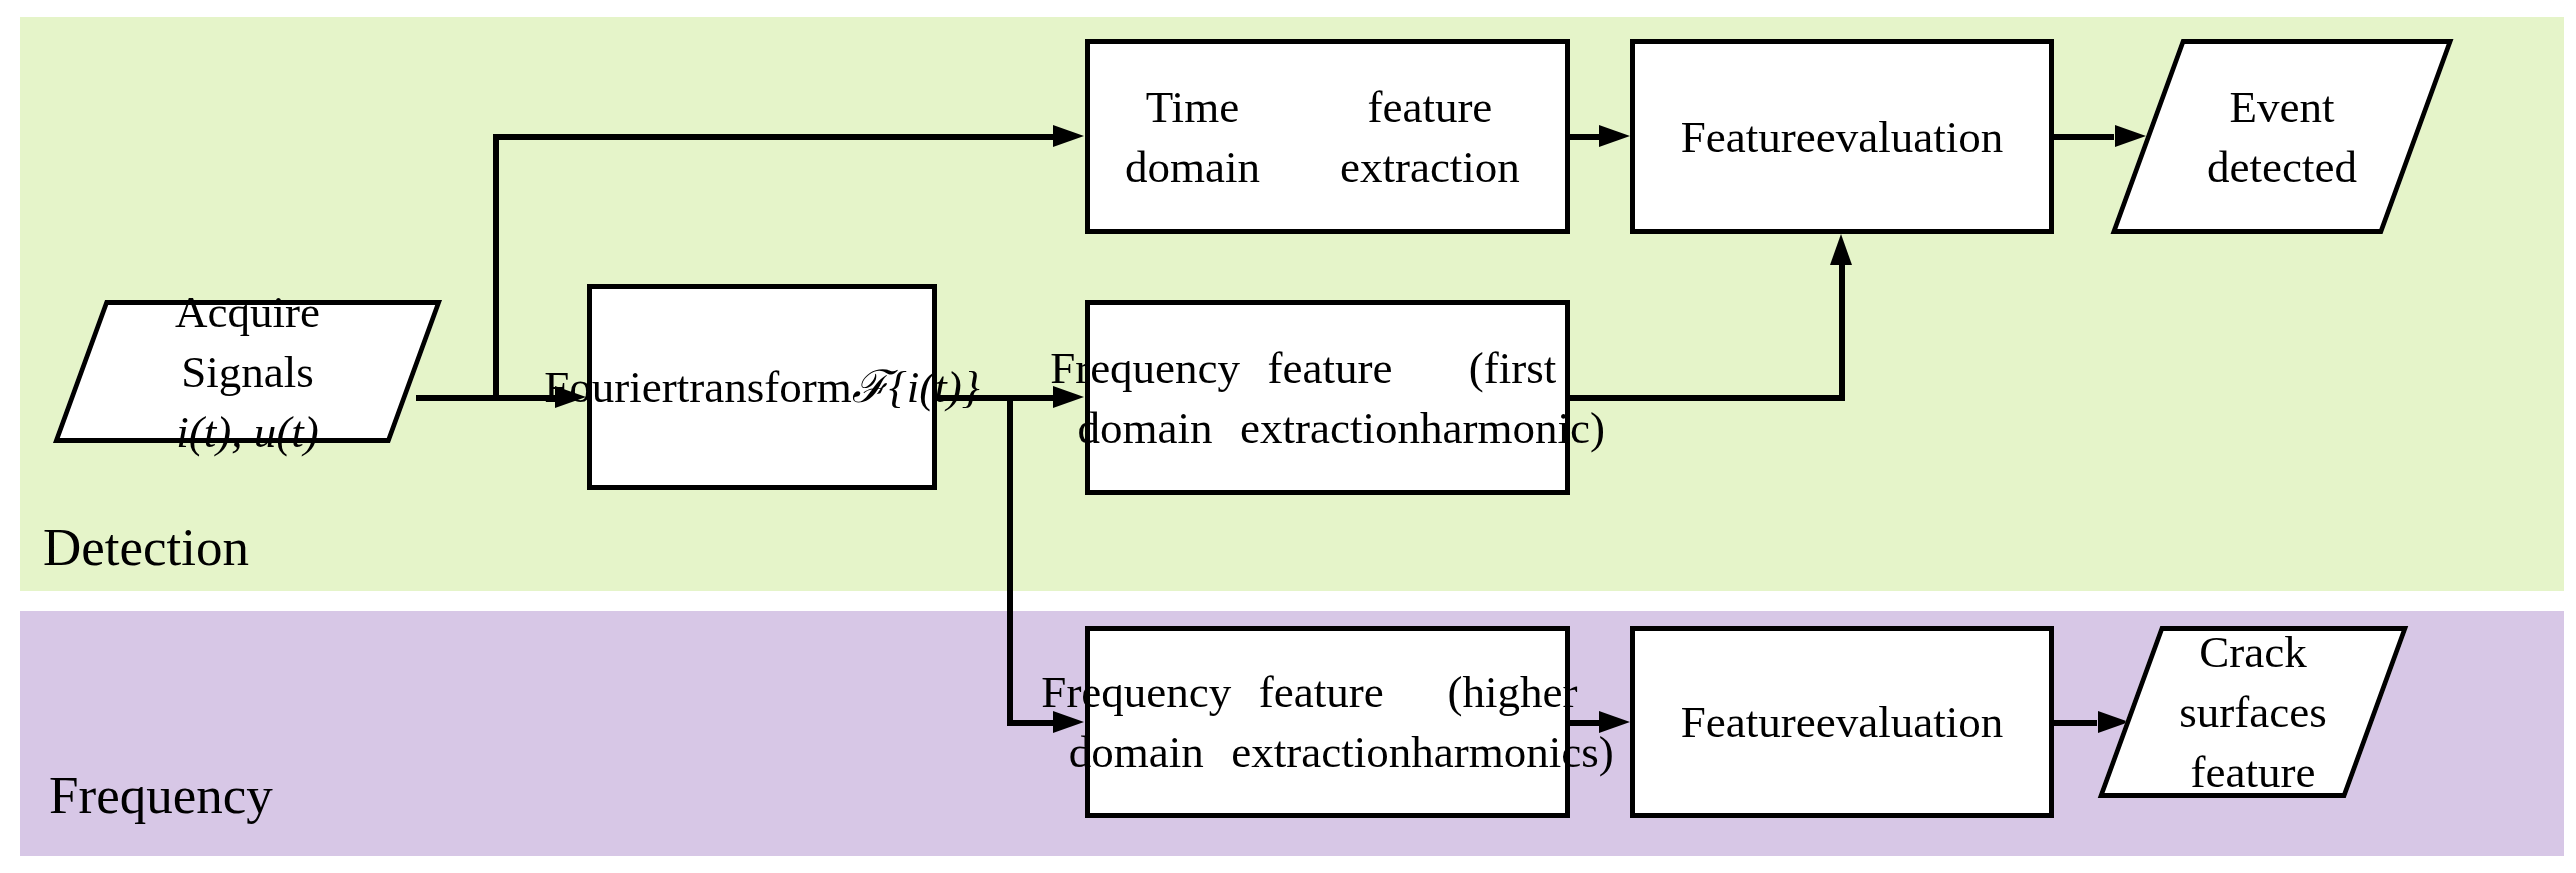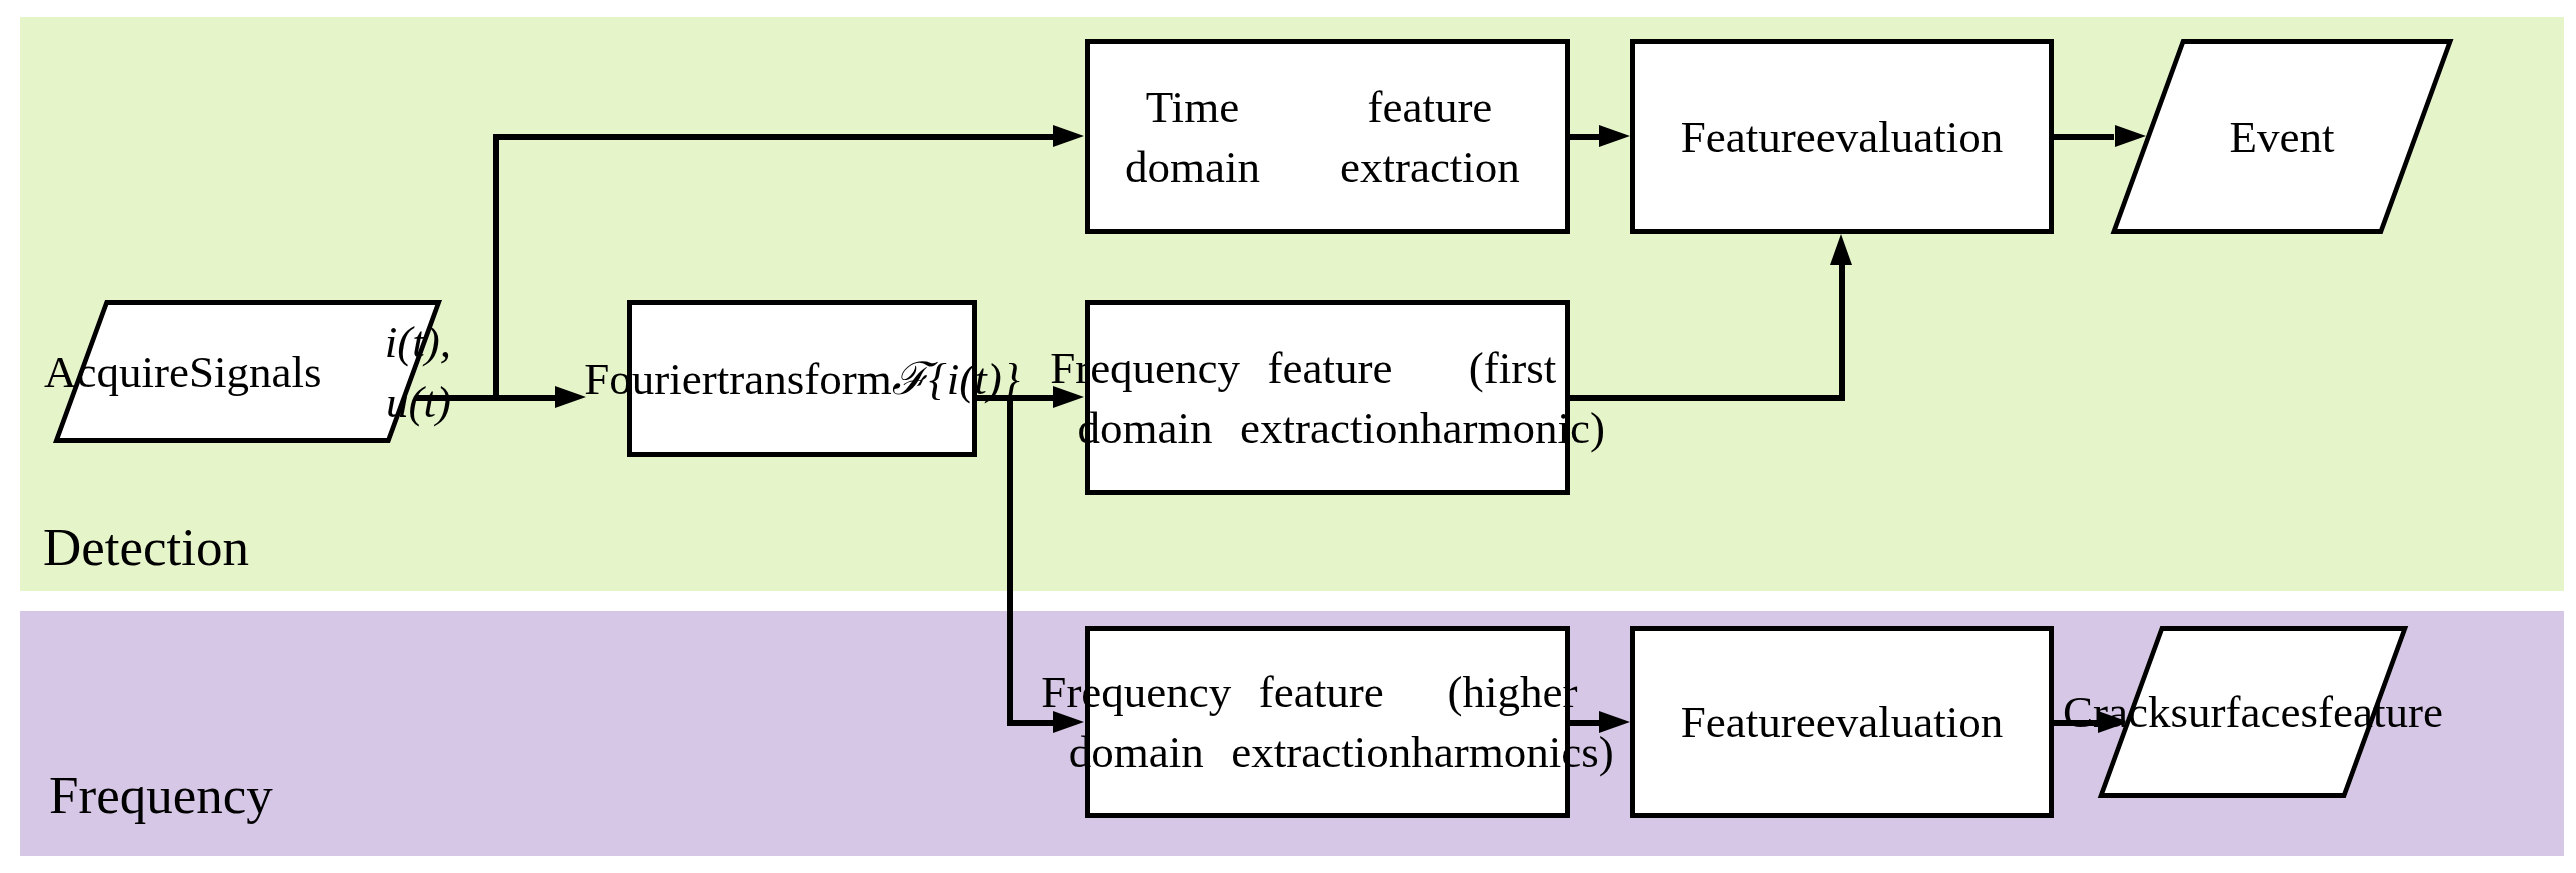--- a/index.html
+++ b/index.html
@@ -37,21 +37,21 @@
   }
   .pgram-bg {
     position:absolute; top:0; bottom:0; left:35px; right:35px;
     background:#ffffff;
     border:5.5px solid #000;
     transform:skewX(-20deg);
     box-sizing:border-box;
   }
   .pgram-text {
     position:relative;
-    display:flex; 
+    display:flex; flex-direction:column;
     align-items:center; justify-content:center;text-align:right;
   }
   .math { font-weight:normal; font-style:italic; }
   .hline, .vline { position:absolute; background:#000; }
   .arr-r {
     position:absolute; width:0; height:0;
     border-top:11.8px solid transparent;
     border-bottom:11.8px solid transparent;
     border-left:31px solid #000;
   }
@@ -106,21 +106,21 @@
 
   <div class="pgram" style="left:44px; top:300px; width:407px; height:143px;">
     <div class="pgram-bg"></div>
     <div class="pgram-text">
       <span>Acquire</span>
       <span>Signals</span>
       <span class="math">i(t), u(t)</span>
     </div>
   </div>
 
-  <div class="box" style="left:587px; top:300px; width:350px; height:157px;margin-left:40px;">
+  <div class="box" style="left:587px; top:284px; width:350px; height:206px;">
     <span>Fourier</span>
     <span>transform</span>
     <span class="math">ℱ{i(t)}</span>
   </div>
 
   <div class="box" style="left:1085px; top:39px; width:485px; height:195px;">
     <span>Time domain</span>
     <span>feature extraction</span>
   </div>
 
@@ -132,20 +132,21 @@
 
   <div class="box" style="left:1630px; top:39px; width:424px; height:195px;">
     <span>Feature</span>
     <span>evaluation</span>
   </div>
 
   <div class="pgram" style="left:2111px; top:39px; width:342px; height:195px;">
     <div class="pgram-bg"></div>
     <div class="pgram-text">
       <span>Event</span>
+      <span>detected</span>
     </div>
   </div>
 
   <div class="box" style="left:1085px; top:626px; width:485px; height:192px;">
     <span>Frequency domain</span>
     <span>feature extraction</span>
     <span>(higher harmonics)</span>
   </div>
 
   <div class="box" style="left:1630px; top:626px; width:424px; height:192px;">

